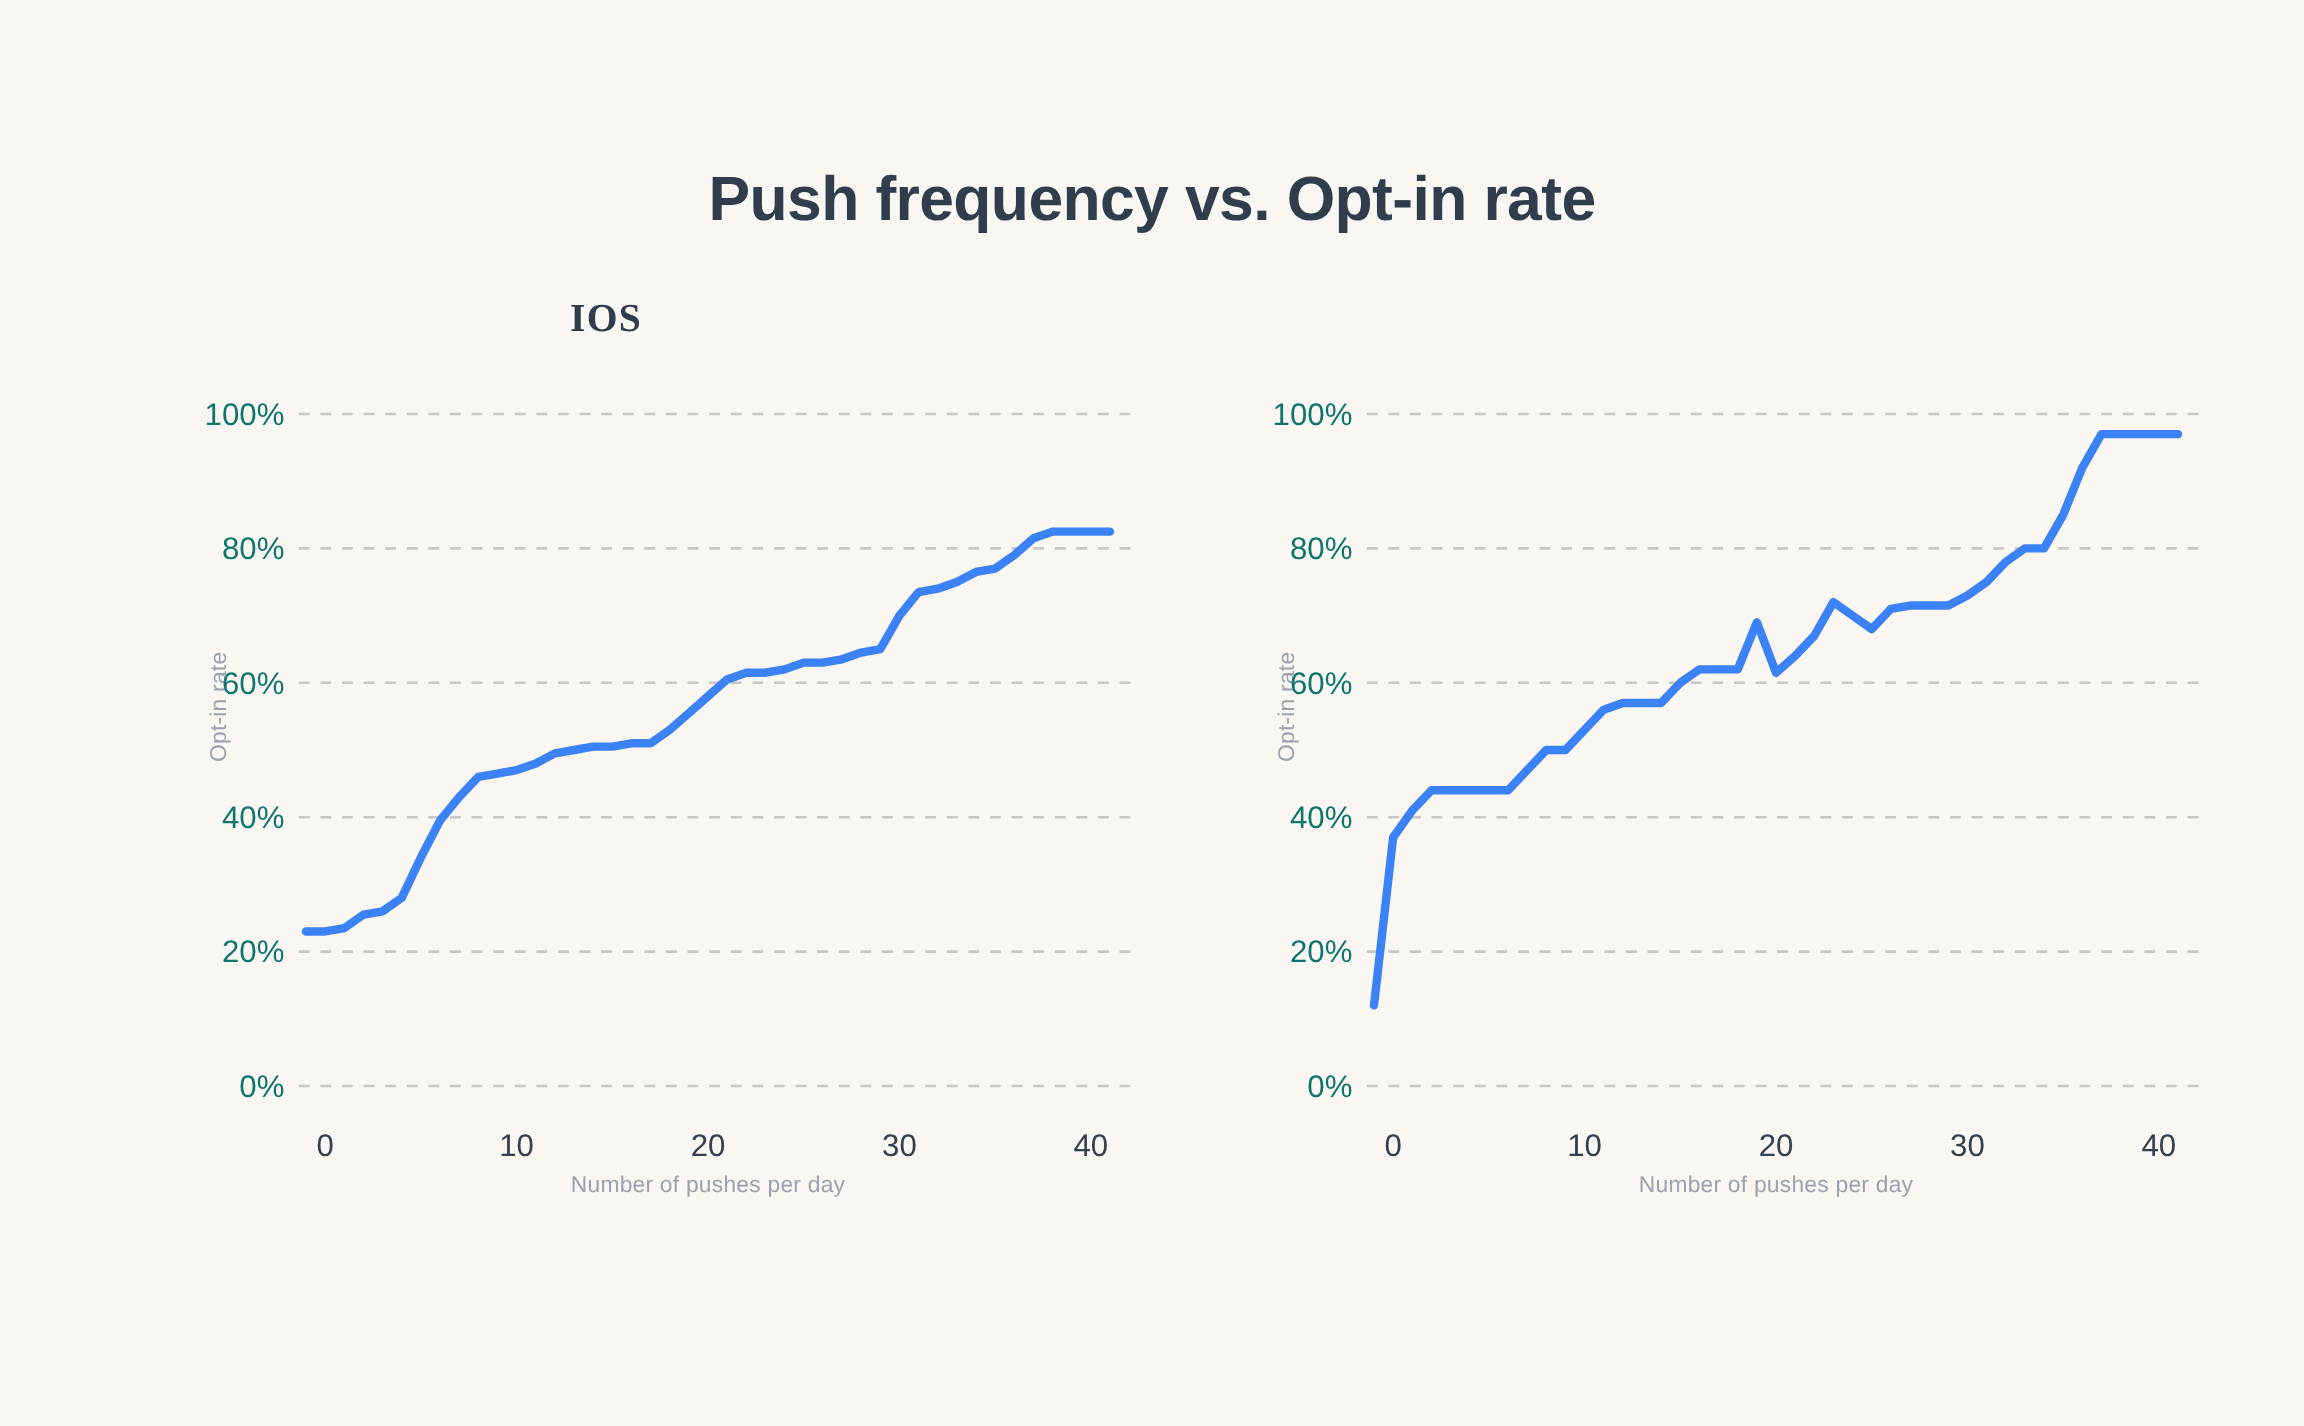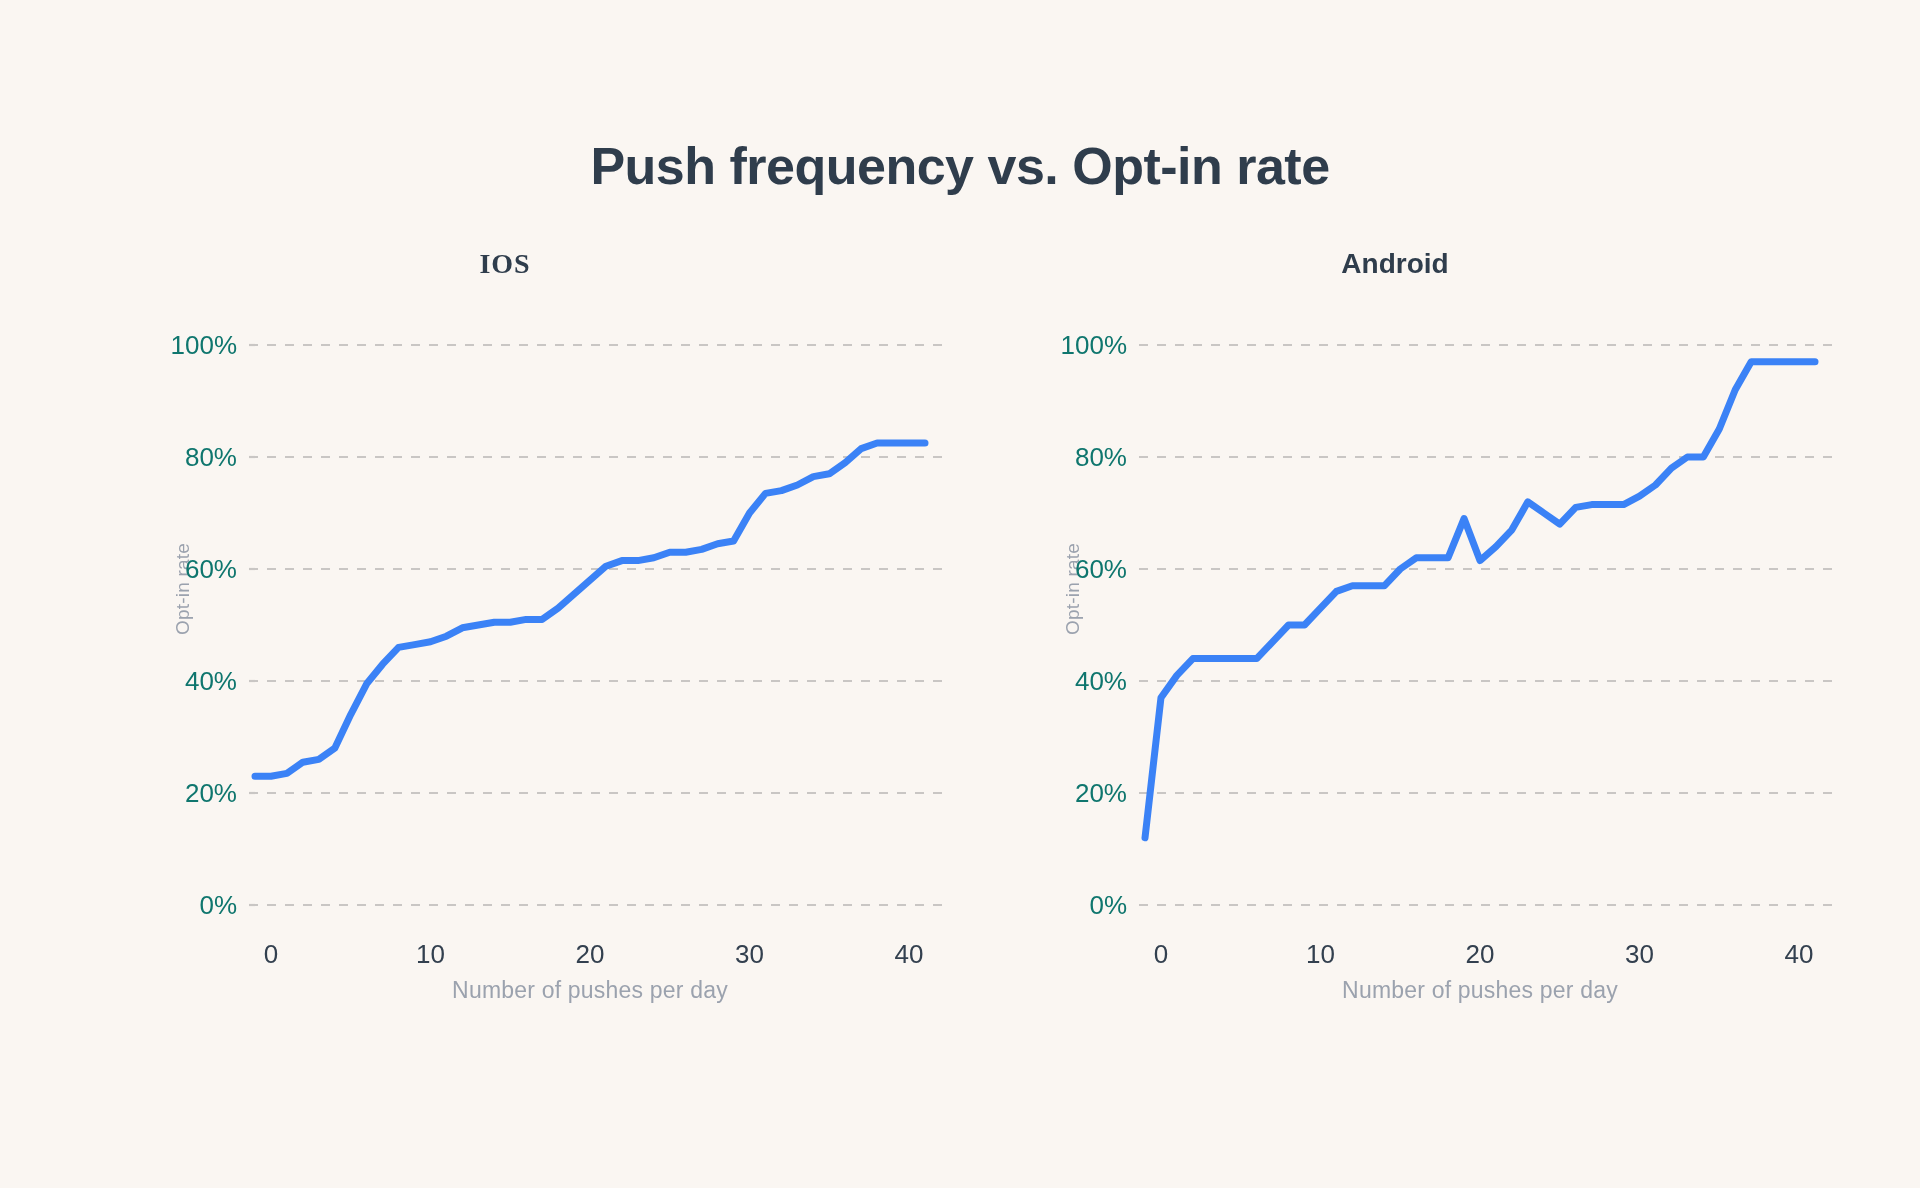--- a/index.html
+++ b/index.html
@@ -38,21 +38,21 @@
     height: 790px;
   }
   .panel-left  { left: 40px; }
   .panel-right { left: 930px; }
 
   .panel-title {
     position: absolute;
     top: 0;
     width: 930px;
     text-align: center;
-    font-size: 28px;
+    font-size: 33px;
     font-weight: 700;
     color: #2F3D4C;
     line-height: 1;
   }
   .panel-title.serif {
     font-family: "Liberation Serif", serif;
     letter-spacing: 1px;
   }
 
   .plot-wrap {
@@ -79,21 +79,21 @@
     color: #9BA2AE;
     white-space: nowrap;
     letter-spacing: 0.2px;
   }
   .xlabel {
     position: absolute;
     left: 230px;
     top: 672px;
     width: 640px;
     text-align: center;
-    font-size: 23px;
+    font-size: 19px;
     color: #9BA2AE;
     letter-spacing: 0.2px;
   }
   .ytick {
     position: absolute;
     width: 110px;
     text-align: right;
     font-size: 26px;
     color: #0f766e;
     line-height: 1;
@@ -140,21 +140,20 @@
           <div class="xtick" style="left: 190.952px; top: 636px;">0</div>
           <div class="xtick" style="left: 350.476px; top: 636px;">10</div>
           <div class="xtick" style="left: 510px; top: 636px;">20</div>
           <div class="xtick" style="left: 669.524px; top: 636px;">30</div>
           <div class="xtick" style="left: 829.048px; top: 636px;">40</div>
         </div>
     </div>
   </div>
 
   <div class="panel panel-right">
-    <div class="panel-title">Android</div>
     <div class="plot-wrap">
       <svg class="plot-svg" id="svg-android" width="930" height="735">
           <line x1="209" x2="907" y1="600" y2="600" stroke="#C9C6C4" stroke-width="2.2" stroke-dasharray="9 9"></line>
           <line x1="209" x2="907" y1="488" y2="488" stroke="#C9C6C4" stroke-width="2.2" stroke-dasharray="9 9"></line>
           <line x1="209" x2="907" y1="376" y2="376" stroke="#C9C6C4" stroke-width="2.2" stroke-dasharray="9 9"></line>
           <line x1="209" x2="907" y1="264" y2="264" stroke="#C9C6C4" stroke-width="2.2" stroke-dasharray="9 9"></line>
           <line x1="209" x2="907" y1="152" y2="152" stroke="#C9C6C4" stroke-width="2.2" stroke-dasharray="9 9"></line>
           <line x1="209" x2="907" y1="40" y2="40" stroke="#C9C6C4" stroke-width="2.2" stroke-dasharray="9 9"></line>
           <polyline points="215.00,532.80 230.95,392.80 246.90,370.40 262.86,353.60 278.81,353.60 294.76,353.60 310.71,353.60 326.67,353.60 342.62,336.80 358.57,320.00 374.52,320.00 390.48,303.20 406.43,286.40 422.38,280.80 438.33,280.80 454.29,280.80 470.24,264.00 486.19,252.80 502.14,252.80 518.10,252.80 534.05,213.60 550.00,255.60 565.95,241.60 581.90,224.80 597.86,196.80 613.81,208.00 629.76,219.20 645.71,202.40 661.67,199.60 677.62,199.60 693.57,199.60 709.52,191.20 725.48,180.00 741.43,163.20 757.38,152.00 773.33,152.00 789.29,124.00 805.24,84.80 821.19,56.80 837.14,56.80 853.10,56.80 869.05,56.80 885.00,56.80" fill="none" stroke="#3B82F6" stroke-width="7" stroke-linejoin="round" stroke-linecap="round"></polyline>
         </svg>

